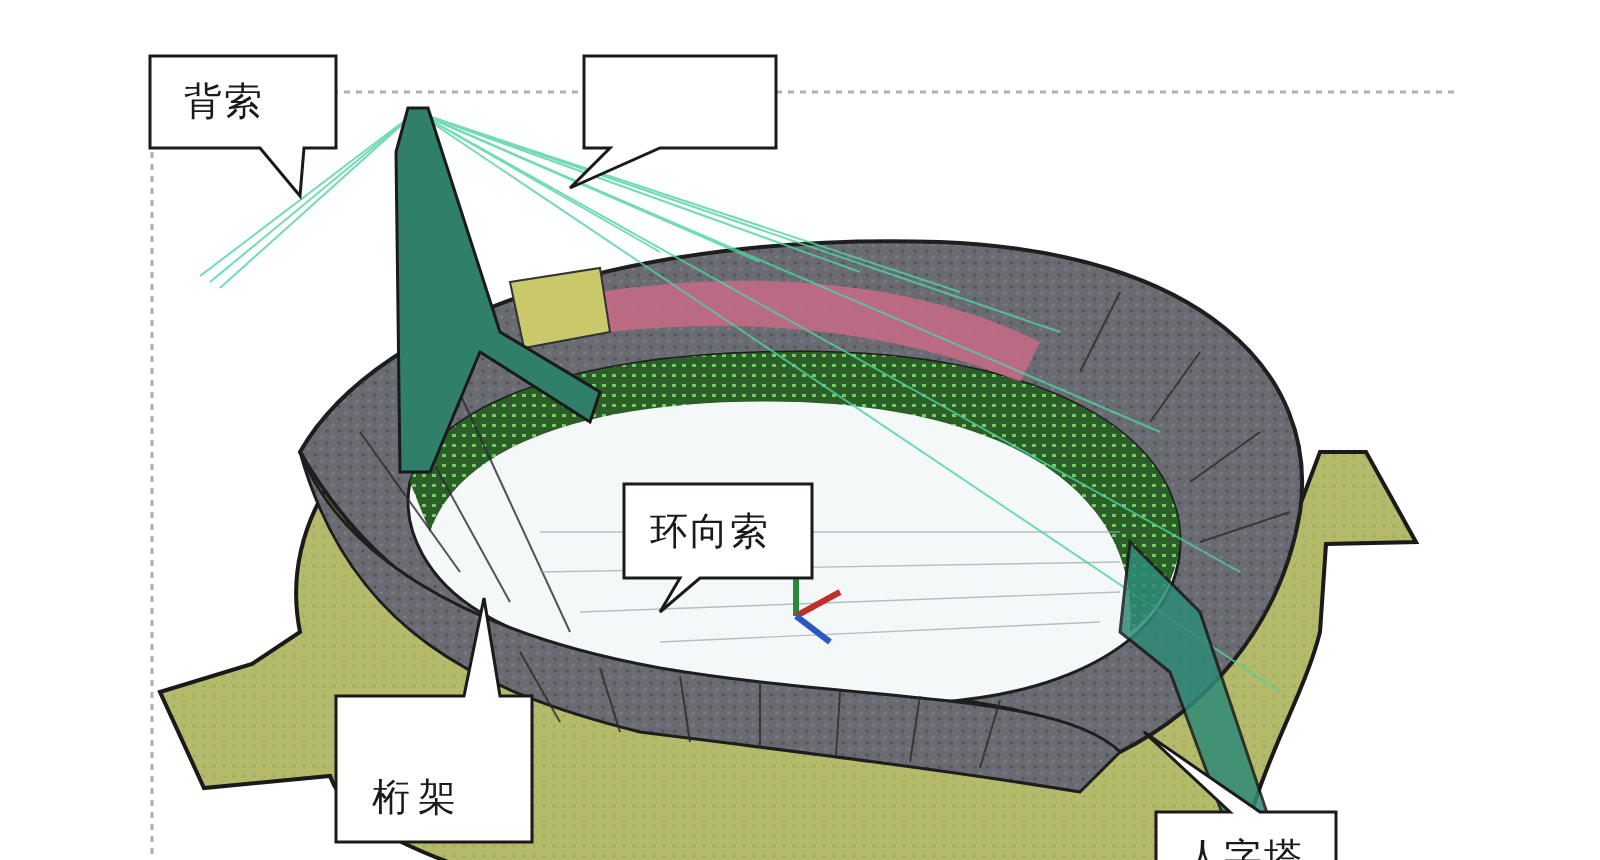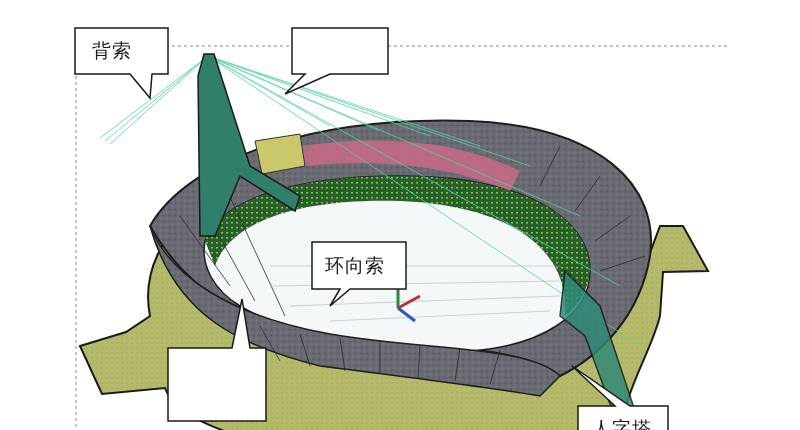--- a/index.html
+++ b/index.html
@@ -121,14 +121,15 @@
     <g fill="#ffffff" stroke="#1a1a1a" stroke-width="1.5">
       <path d="M 168 332 L 232 332 L 242 283 L 250 332 L 266 332 L 266 405 L 168 405 Z"></path>
     </g>
     <g fill="#ffffff" stroke="#1a1a1a" stroke-width="1.5">
       <path d="M 578 390 L 615 390 L 572 350 L 630 390 L 668 390 L 668 430 L 578 430 Z"></path>
     </g>
   </svg>
 
   <span class="callout-text" style="left:92px; top:22px;">背索</span>
   <span class="callout-text" style="left:325px; top:237px;">环向索</span>
+  <span class="callout-text two-line" style="left:186px; top:368px;">桁架</span>
   <span class="callout-text" style="left:592px; top:400px;">人字塔</span>
 </div>
 
 </body></html>

